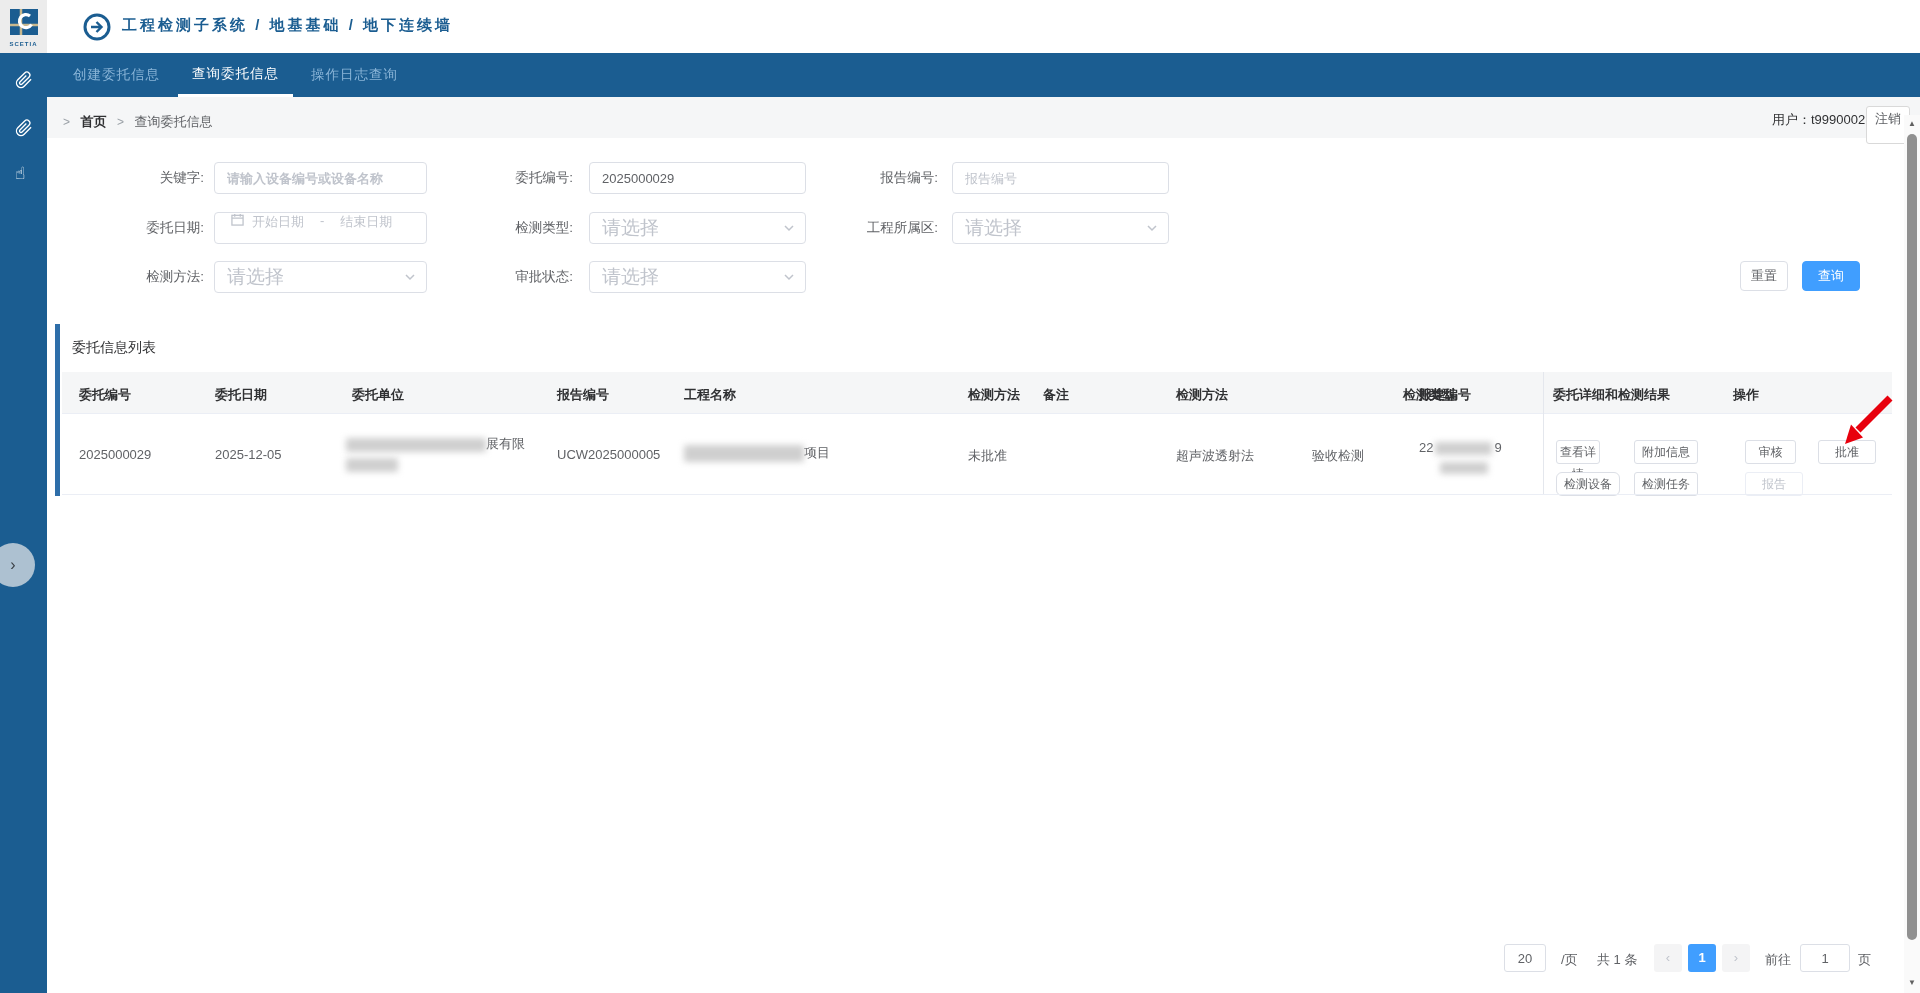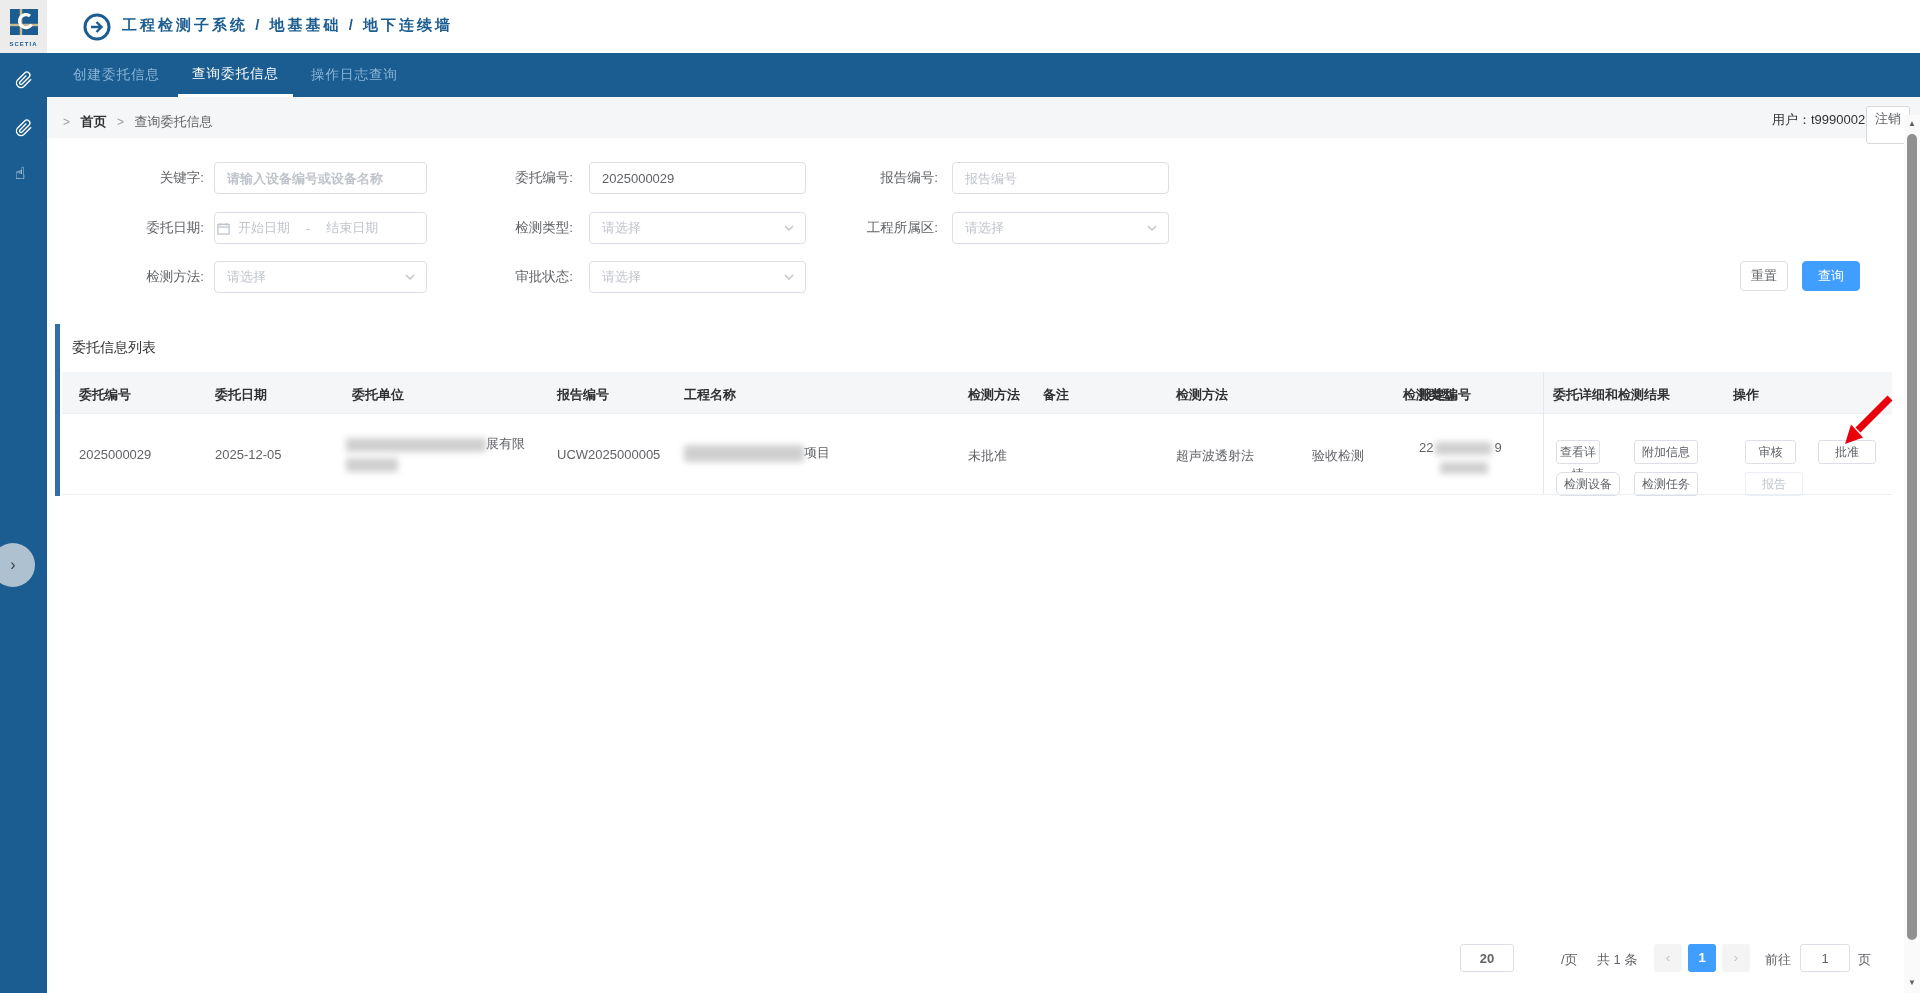--- a/index.html
+++ b/index.html
@@ -27,23 +27,23 @@
   .crumb-cur{color:#606266;font-size:13px;}
   .userinfo{font-size:13px;color:#303133;}
   .logout-btn{position:absolute;left:1866px;top:106px;width:44px;height:38px;background:#fff;border:1px solid #d9d9d9;
      border-radius:3px;font-size:13px;color:#606266;text-align:center;line-height:23px;box-sizing:border-box;}
   
   .lbl{position:absolute;height:32px;line-height:32px;font-size:13.5px;color:#606266;text-align:right;}
   .ipt{position:absolute;height:32px;border:1px solid #dcdfe6;border-radius:4px;font-size:13px;color:#606266;
        padding:0 12px;box-sizing:border-box;background:#fff;outline:none;font-family:inherit;}
   .ipt::placeholder{color:#c0c4cc;}
   .sel{position:absolute;height:32px;border:1px solid #dcdfe6;border-radius:4px;background:#fff;box-sizing:border-box;
-       font-size:13px;color:#c0c4cc;display:flex;align-items:center;justify-content:space-between;padding:0 10px 0 12px;}
+       font-size:19px;color:#c0c4cc;display:flex;align-items:center;justify-content:space-between;padding:0 10px 0 12px;}
   .dater{position:absolute;height:32px;border:1px solid #dcdfe6;border-radius:4px;background:#fff;box-sizing:border-box;
-       font-size:13px;color:#c0c4cc;display:flex;align-items:center;padding:0 2px;}
+       font-size:13px;color:#c0c4cc;display:flex;align-items:flex-start;padding:0 16px;}
   .btn{position:absolute;height:30px;border-radius:4px;font-size:13px;text-align:center;line-height:28px;box-sizing:border-box;}
   .btn-plain{background:#fff;border:1px solid #dcdfe6;color:#606266;}
   .btn-primary{background:#409eff;border:1px solid #409eff;color:#fff;}
   
   .tbl-title{position:absolute;left:72px;top:339px;font-size:14px;color:#303133;}
   .thead{position:absolute;left:62px;top:372px;width:1830px;height:42px;background:#f5f6f7;border-bottom:1px solid #ebeef5;box-sizing:border-box;}
   .th{position:absolute;top:386px;font-size:13px;color:#303133;font-weight:bold;}
   .td{position:absolute;font-size:13px;color:#606266;}
   .row-border{position:absolute;left:62px;top:494px;width:1830px;height:1px;background:#ebeef5;}
   .col-divider{position:absolute;left:1543px;top:372px;width:1px;height:122px;background:#e4e7ed;}
@@ -207,21 +207,21 @@
   <div class="abtn" style="left:1745px;top:440px;width:51px;">审核</div>
   <div class="abtn" style="left:1818px;top:440px;width:58px;">批准</div>
   <div class="abtn disabled" style="left:1745px;top:472px;width:58px;">报告</div>
   <div class="row-border"></div>
 
   <svg class="abs" style="left:1834px;top:394px;" width="64" height="56" viewBox="0 0 64 56">
     <line x1="56" y1="4" x2="24" y2="36" stroke="#e8000d" stroke-width="7"></line>
     <polygon points="11,50 29,43.5 17,30.5" fill="#e8000d"></polygon>
   </svg>
 
-  <input class="pg-input" style="left: 1460px; width: 54px; font-weight: bold;" value="20">
+  <input class="pg-input" style="left: 1504px; width: 42px;" value="20">
   <div class="pg-txt" style="left:1561px;">/页</div>
   <div class="pg-txt" style="left:1597px;">共 1 条</div>
   <div class="pg-box pg-gray" style="left:1654px;"><span>‹</span></div>
   <div class="pg-box pg-active" style="left:1688px;">1</div>
   <div class="pg-box pg-gray" style="left:1722px;"><span>›</span></div>
   <div class="pg-txt" style="left:1765px;">前往</div>
   <input class="pg-input" style="left: 1800px; width: 50px;" value="1">
   <div class="pg-txt" style="left:1858px;">页</div>
 
   <div class="sb-track"></div>

